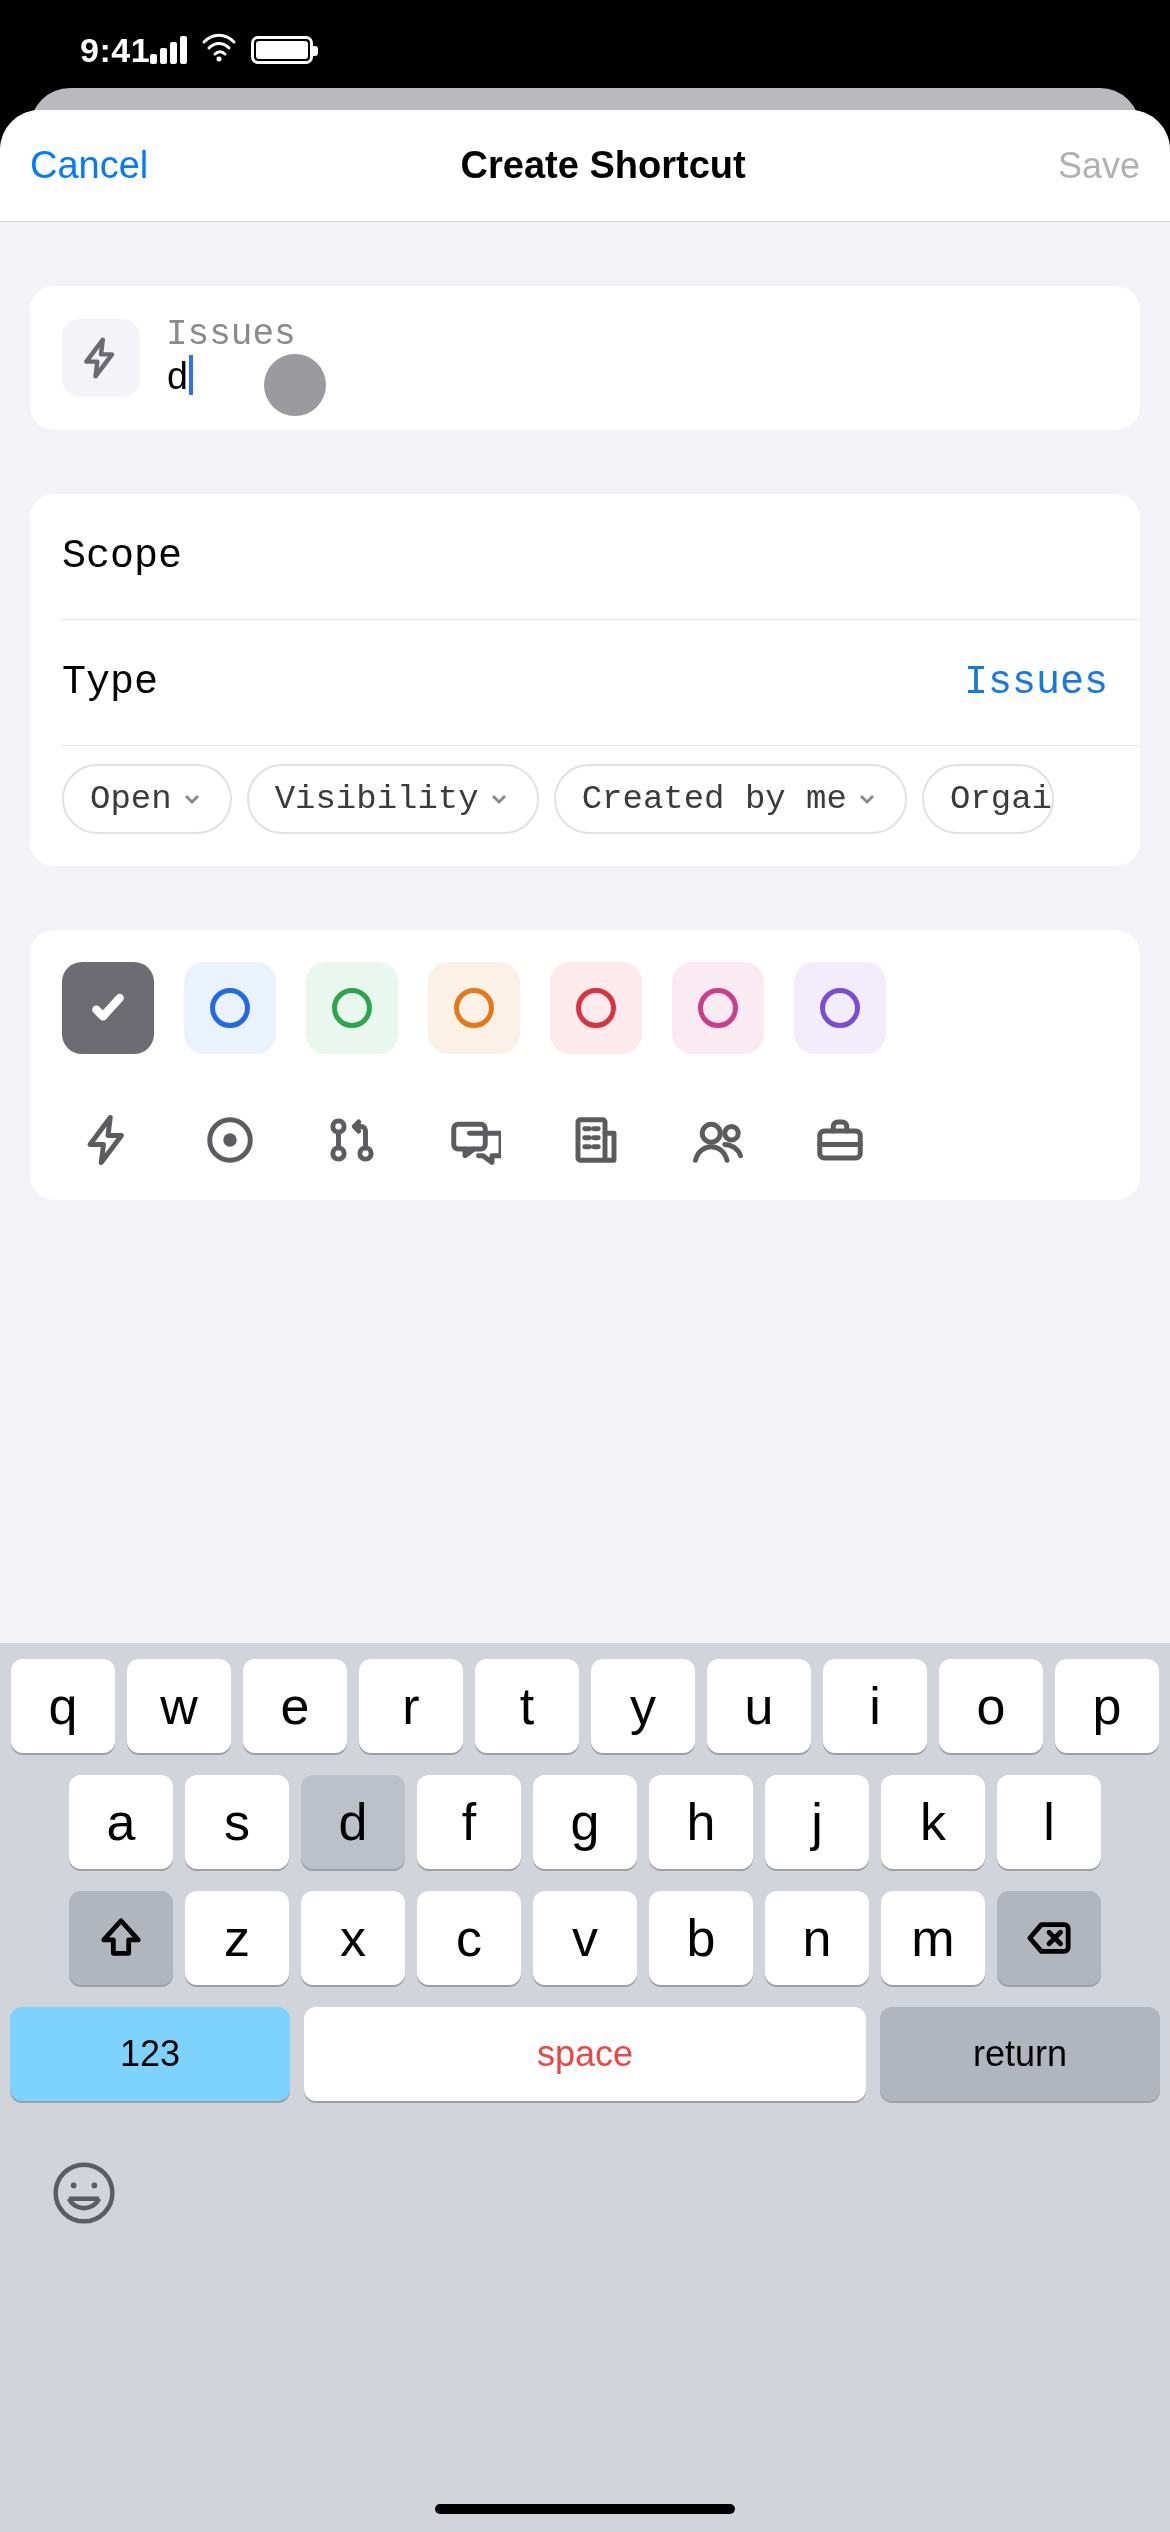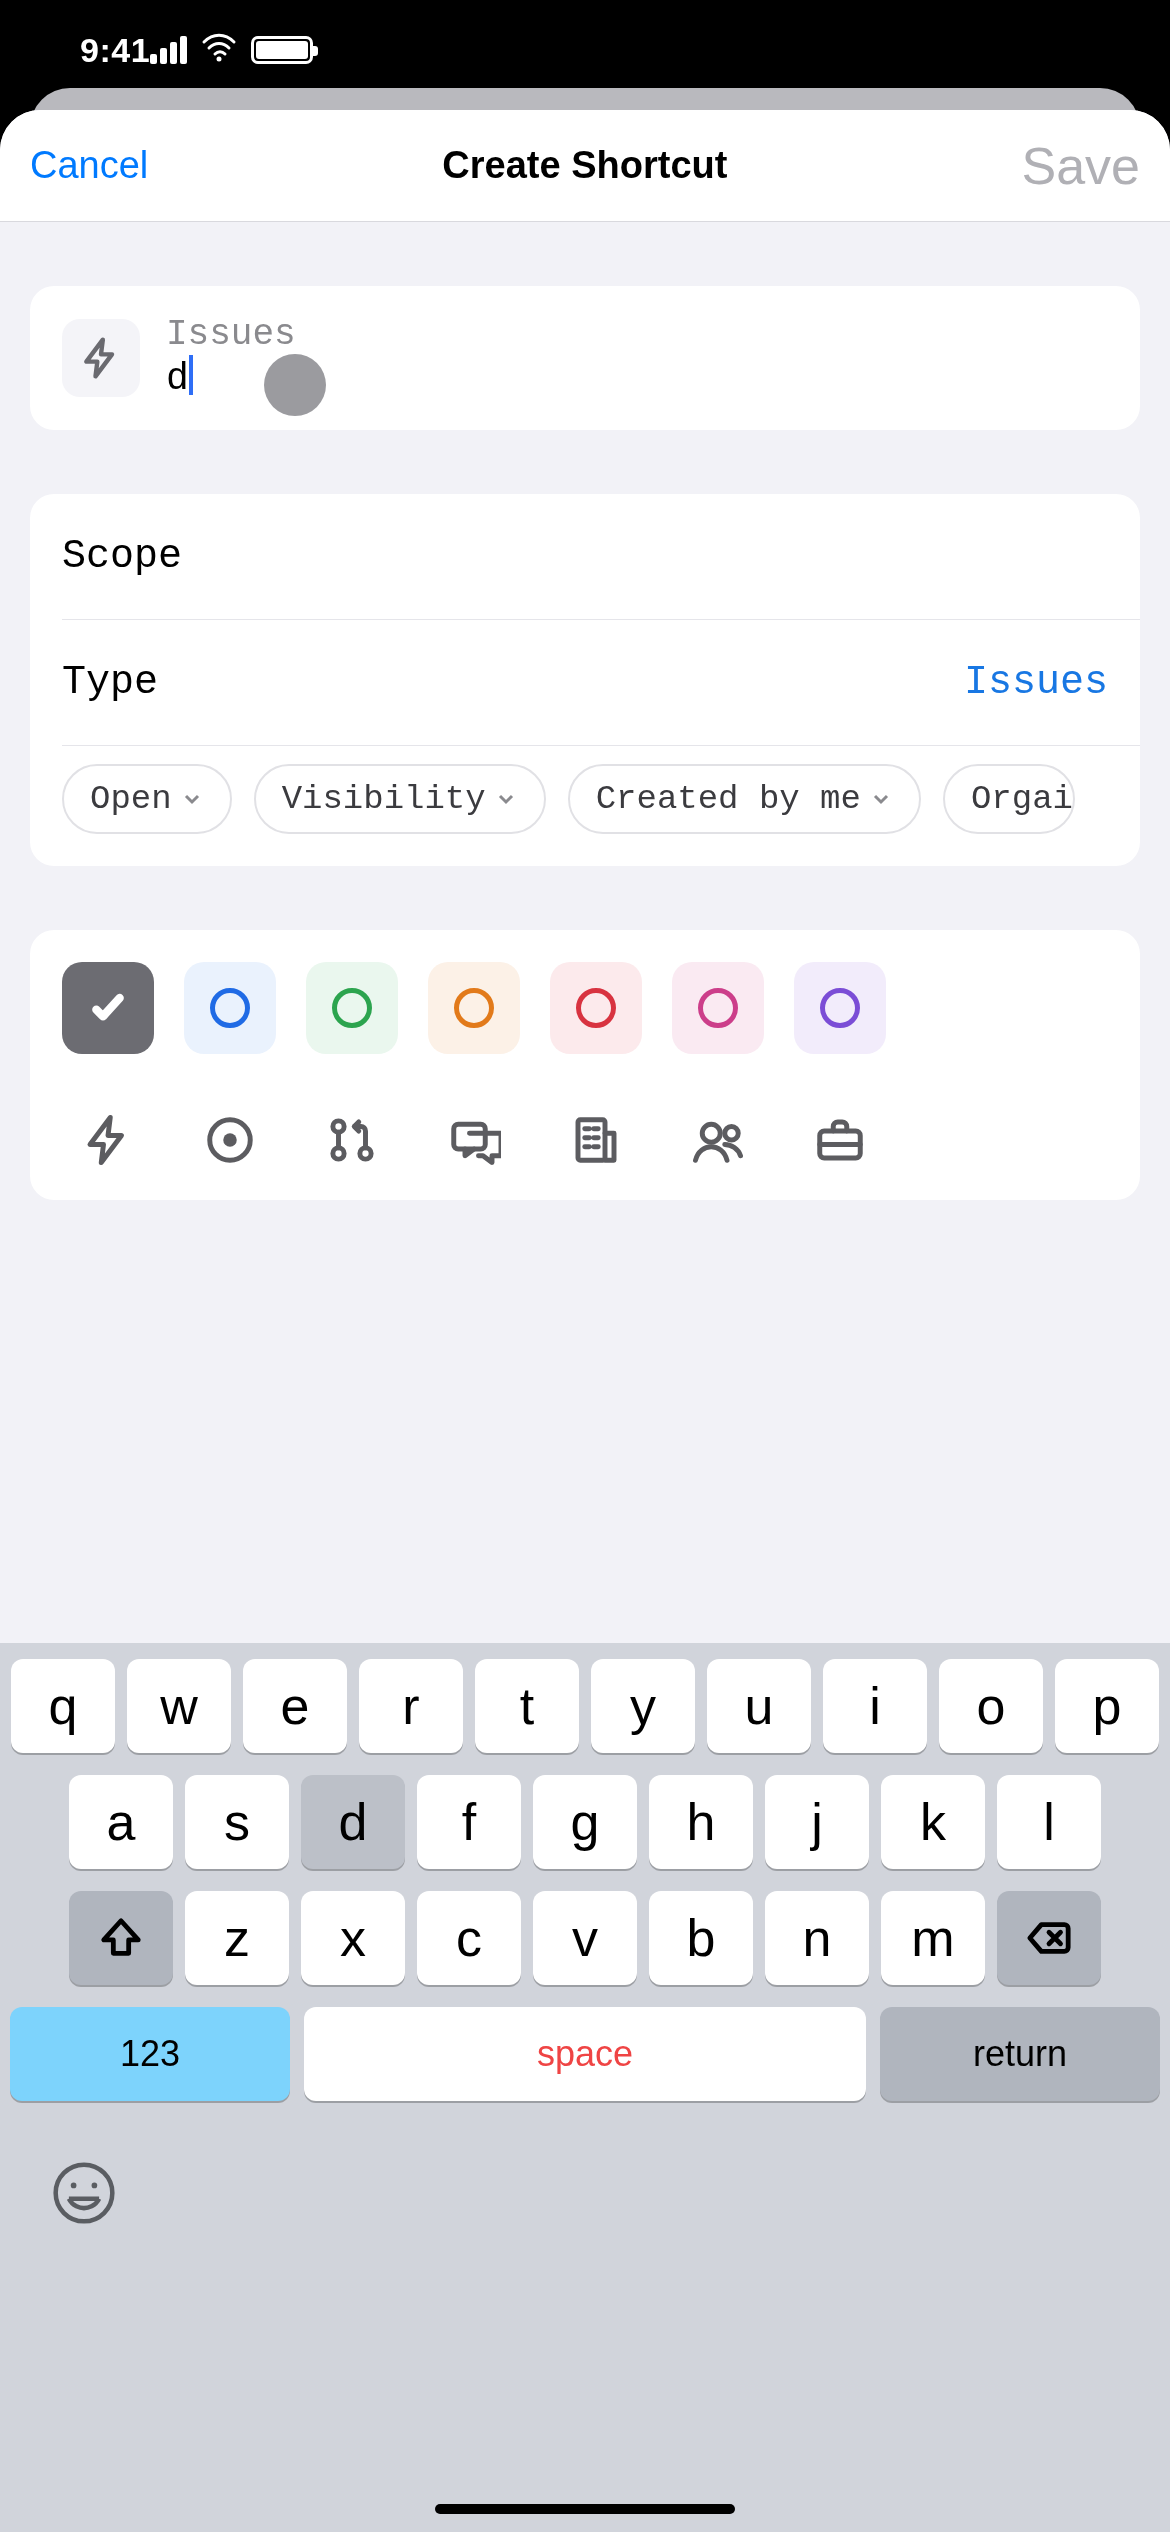--- a/index.html
+++ b/index.html
@@ -21,21 +21,21 @@
 .cellular-icon span:nth-child(3){height:22px} .cellular-icon span:nth-child(4){height:28px}
 .wifi-icon svg { width: 36px; height: 36px; }
 .battery-icon { width: 62px; height: 28px; border: 3px solid #fff; border-radius: 7px; position: relative; }
 .battery-icon::after { content: ""; position: absolute; right: -8px; top: 7px; width: 5px; height: 10px; background: #fff; border-radius: 0 3px 3px 0; }
 .battery-fill { position: absolute; inset: 2px; background: #fff; border-radius: 3px; }
 
 
 .nav-header { background: #fff; height: 112px; display: flex; align-items: center; justify-content: space-between; padding: 0 30px; border-bottom: 1px solid #d9d9de; }
 .nav-cancel { color: #007aff; font-size: 38px; font-weight: 400; }
 .nav-title { color: #000; font-size: 38px; font-weight: 600; }
-.nav-save { color: #b0b0b5; font-size: 52px; font-weight: 400; }
+.nav-save { color: #b0b0b5; font-size: 36px; font-weight: 400; }
 
 .content { padding: 64px 30px 0 30px; }
 
 
 .card { background: #fff; border-radius: 24px; margin-bottom: 64px; font-family: Liberation Mono, monospace; }
 .name-card { padding: 28px 32px; display: flex; align-items: center; gap: 26px; position: relative; }
 .icon-box { width: 78px; height: 78px; background: #f4f4f8; border-radius: 18px; display: flex; align-items: center; justify-content: center; flex-shrink: 0; }
 .icon-box svg { width: 44px; height: 44px; stroke: #6a6a70; fill: none; stroke-width: 2.4; stroke-linejoin: round; stroke-linecap: round; }
 .name-field { flex: 1; }
 .name-placeholder { color: #8a8a8e; font-size: 36px; line-height: 1.15; }
@@ -46,21 +46,21 @@
 
 
 .settings-card { padding: 0; }
 .row { display: flex; align-items: center; justify-content: space-between; padding: 40px 32px; }
 .row + .row-divider, .row-divider + .row { border-top: none; }
 .row-divider { height: 1px; background: #e5e5ea; margin-left: 32px; }
 .row-label { color: #000; font-size: 40px; }
 .row-value { color: #1877e3; font-size: 40px; }
 
 
-.chips-wrap { padding: 18px 0 32px 32px; display: flex; gap: 22px; overflow: hidden; }
+.chips-wrap { padding: 18px 0 32px 32px; display: flex; gap: 15px; overflow: hidden; }
 .chip { flex-shrink: 0; display: flex; align-items: center; gap: 8px; background: #fff; border: 2px solid #e1e1e5; border-radius: 40px; padding: 14px 26px; color: #3b3b3f; font-size: 34px; }
 .chip svg { width: 24px; height: 24px; stroke: #8a8a8e; fill: none; stroke-width: 3; }
 .chip.overflow { padding-right: 0; text-align: center; }
 
 
 .picker-card { padding: 32px; }
 .color-row { display: flex; gap: 30px; }
 .color-swatch { width: 92px; height: 92px; border-radius: 20px; display: flex; align-items: center; justify-content: center; }
 .color-swatch.sel { background: #6c6c72; }
 .color-swatch.sel svg { width: 40px; height: 40px; stroke: #fff; stroke-width: 5; fill: none; stroke-linecap: round; stroke-linejoin: round; }

